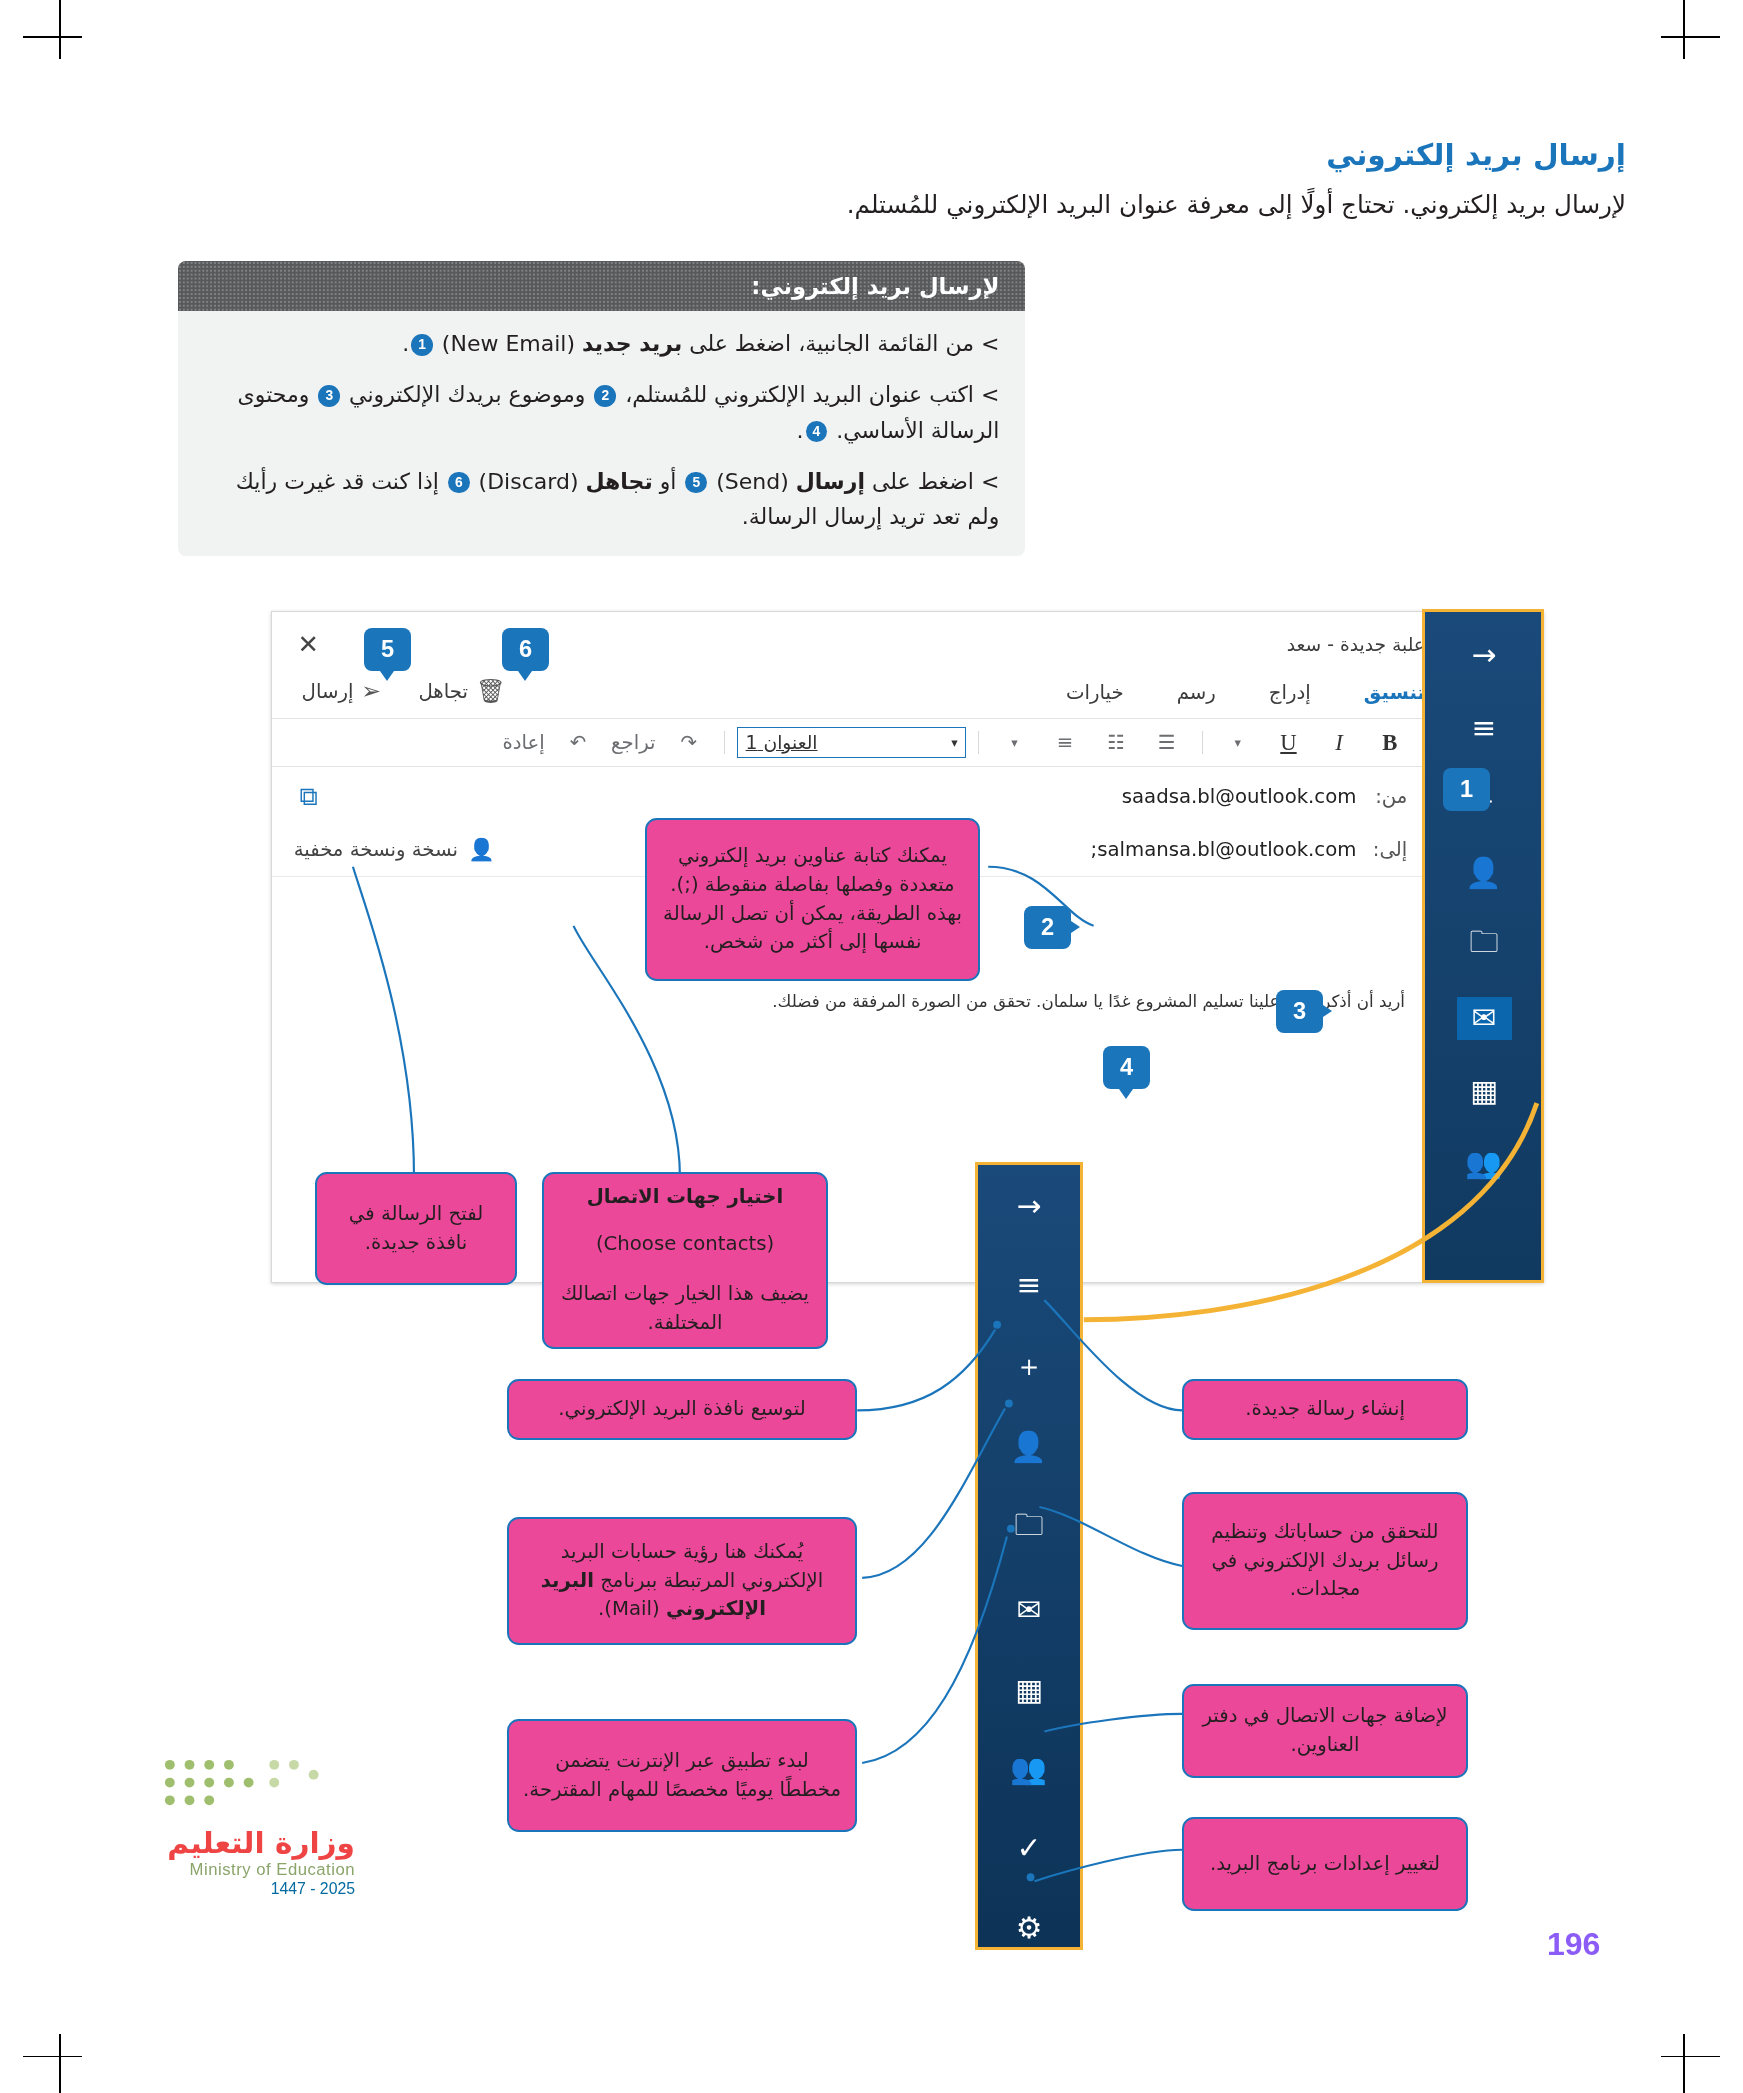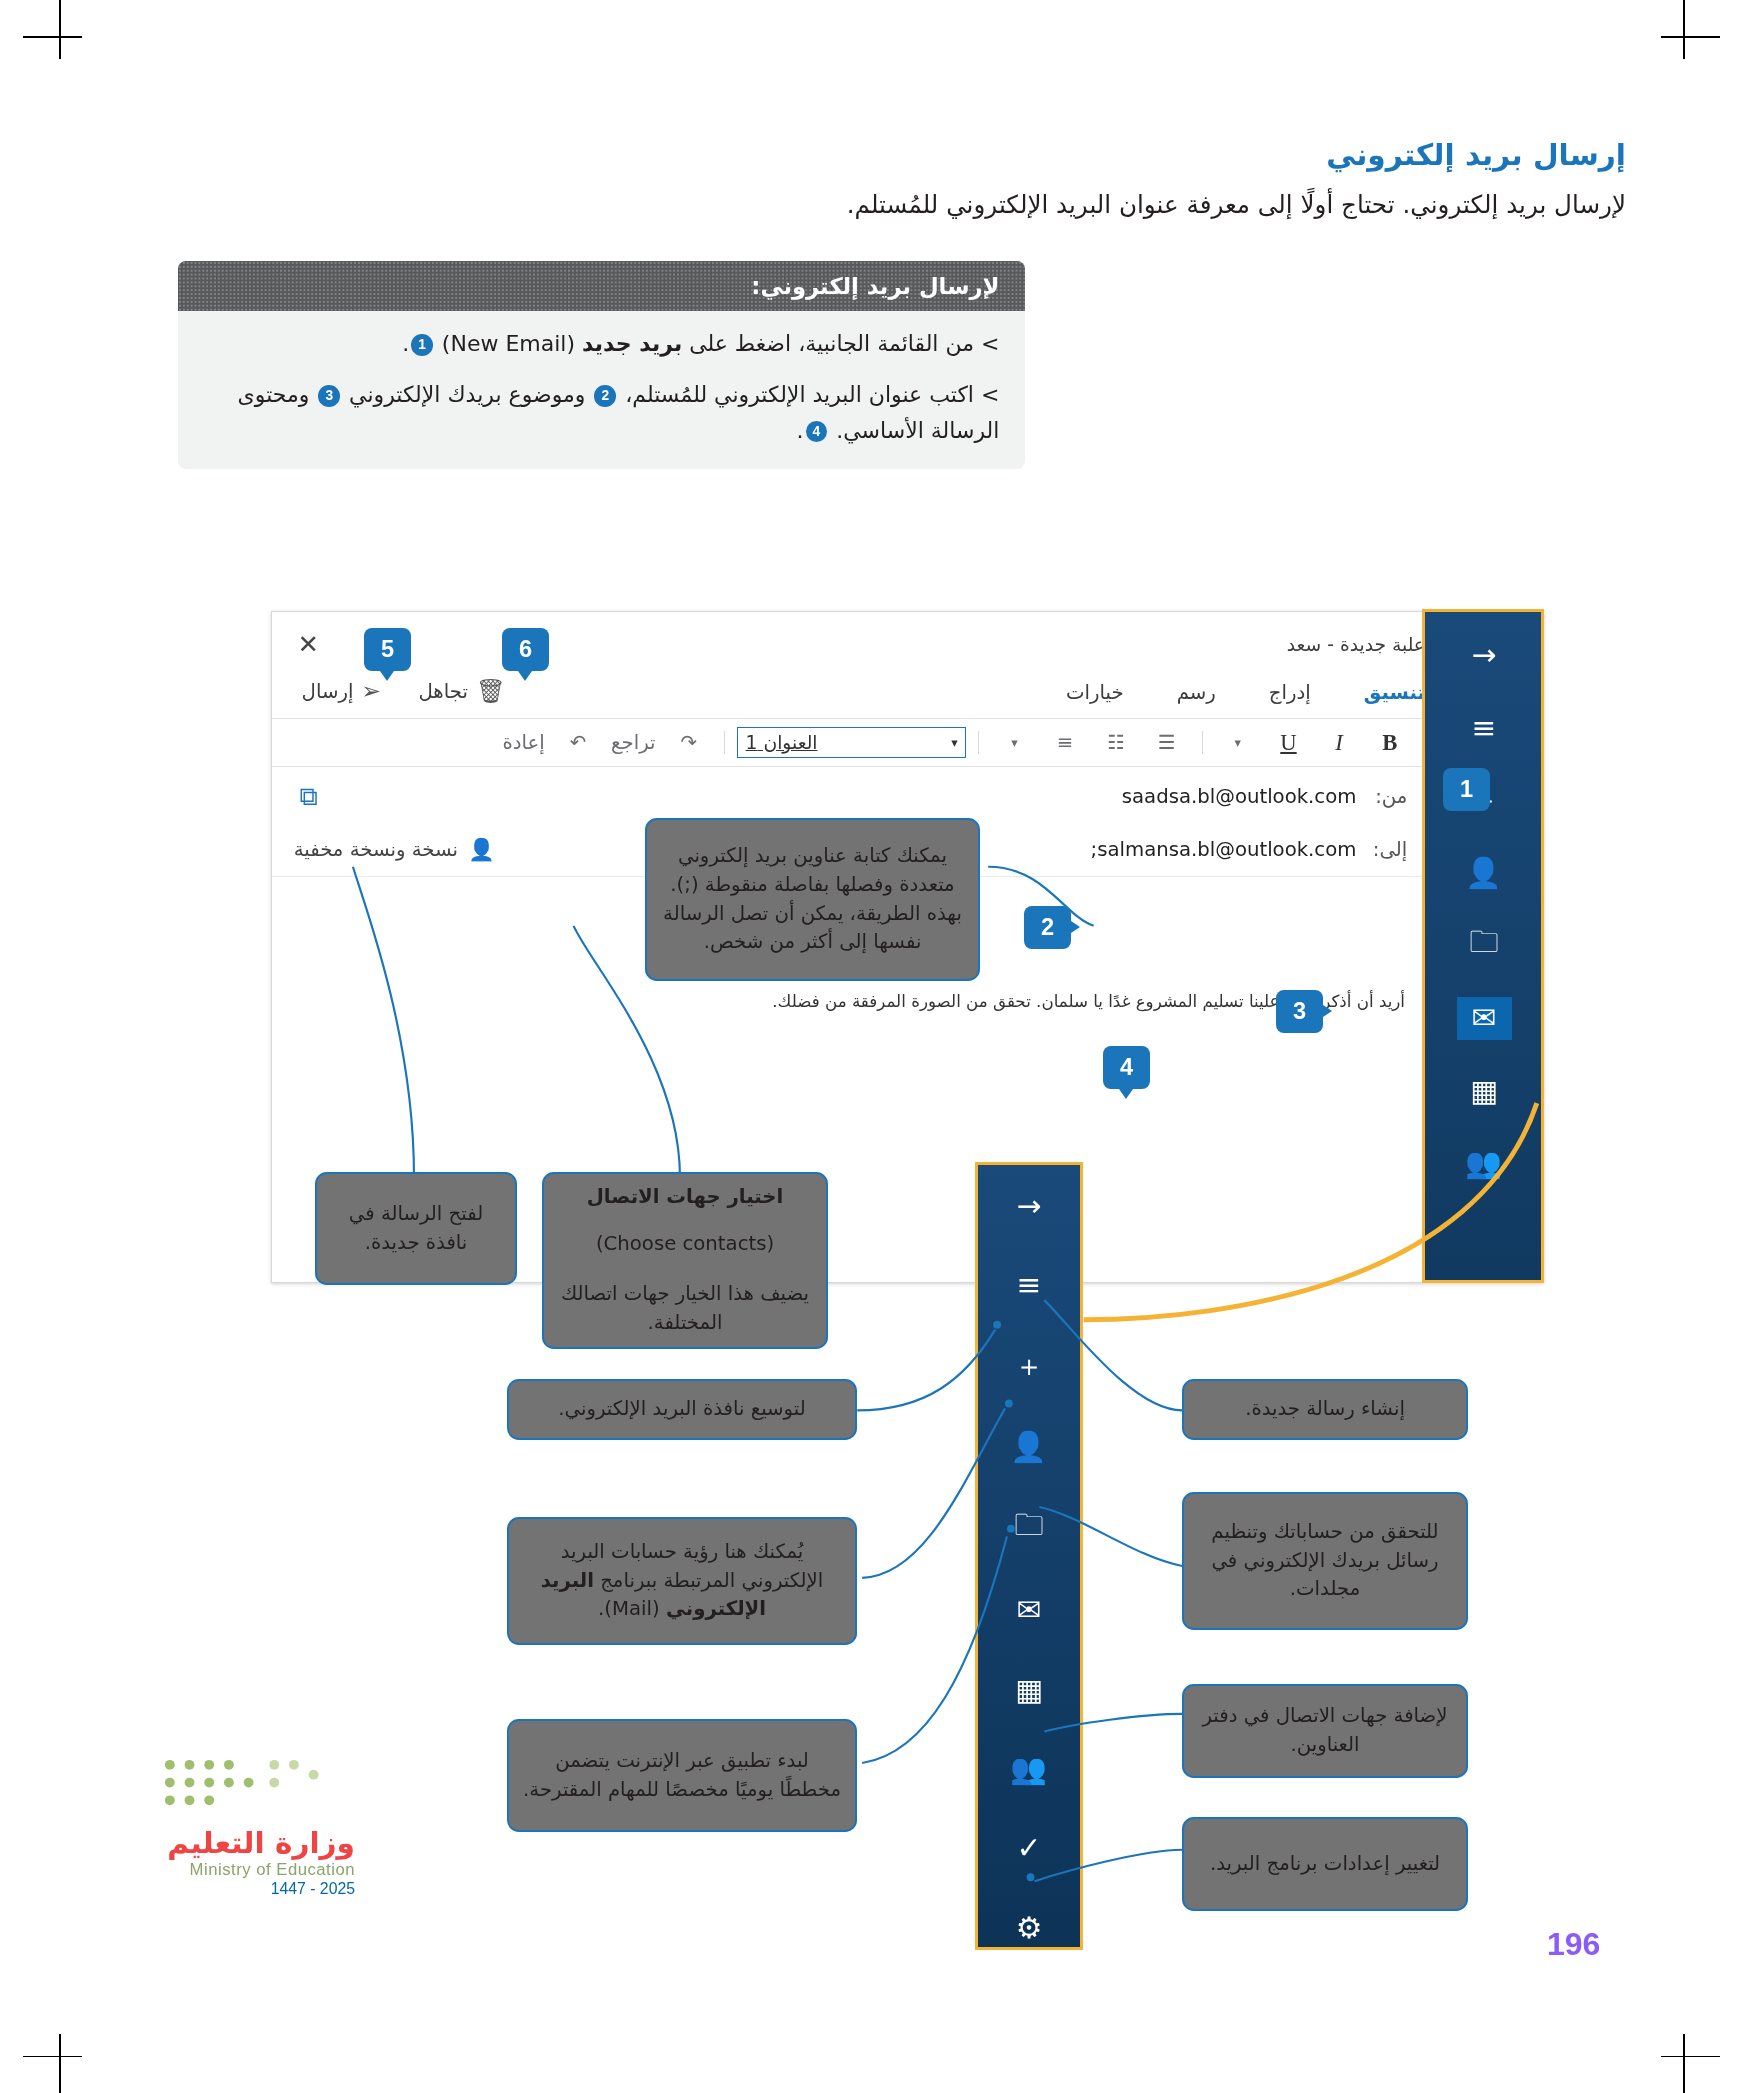--- a/index.html
+++ b/index.html
@@ -252,21 +252,21 @@
     gap: 41px;
     color: #fff;
     font-size: 29.6px;
   }
 
   
   .callout {
     position: absolute;
     border: 2px solid #1b75bb;
     border-radius: 11.8px;
-    background: #737373;
+    background: #ec4899;
     color: #231f20;
     font-size: 19.7px;
     line-height: 1.45;
     text-align: center;
     padding: 11.8px 13.8px;
     box-sizing: border-box;
   }
   .callout.rtl { direction: rtl; }
   .callout b { font-weight: bold; }
 
@@ -361,20 +361,23 @@
 <div class="intro-text">لإرسال بريد إلكتروني. تحتاج أولًا إلى معرفة عنوان البريد الإلكتروني للمُستلم.</div>
 
 <div class="inst-box">
   <div class="inst-head">لإرسال بريد إلكتروني:</div>
   <div class="inst-body">
     <p>
       <span>&gt; من القائمة الجانبية، اضغط على </span><span class="b">بريد جديد</span><span> (New Email) </span><span class="num">1</span><span>.</span>
     </p>
     <p>
       <span>&gt; اكتب عنوان البريد الإلكتروني للمُستلم، </span><span class="num">2</span><span> وموضوع بريدك الإلكتروني </span><span class="num">3</span><span> ومحتوى الرسالة الأساسي. </span><span class="num">4</span><span>.</span>
+    </p>
+    <p>
+      <span>&gt; اضغط على </span><span class="b">إرسال</span><span> (Send) </span><span class="num">5</span><span> أو </span><span class="b">تجاهل</span><span> (Discard) </span><span class="num">6</span><span> إذا كنت قد غيرت رأيك ولم تعد تريد إرسال الرسالة.</span>
     </p>
   </div>
 </div>
 
 <div class="shot">
 
   <div class="win-ctrl" style="top:19.7px;left:25.6px;">✕</div>
   <div class="win-ctrl" style="top:25.6px;left:94px;">—</div>
 
   <div class="shot-title">علبة جديدة - سعد</div>

